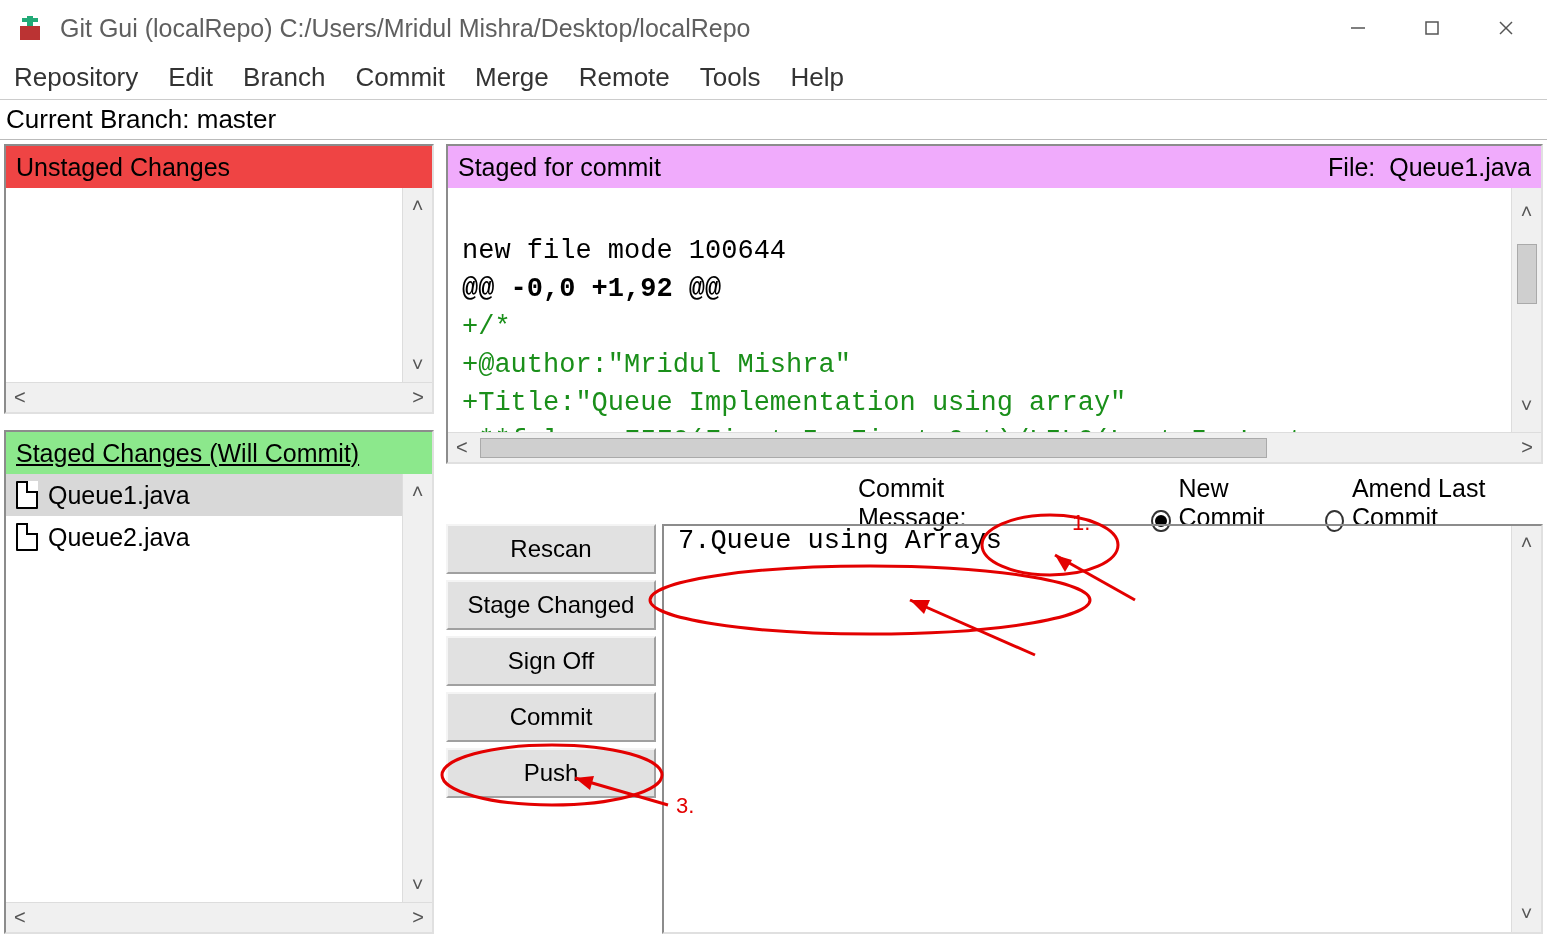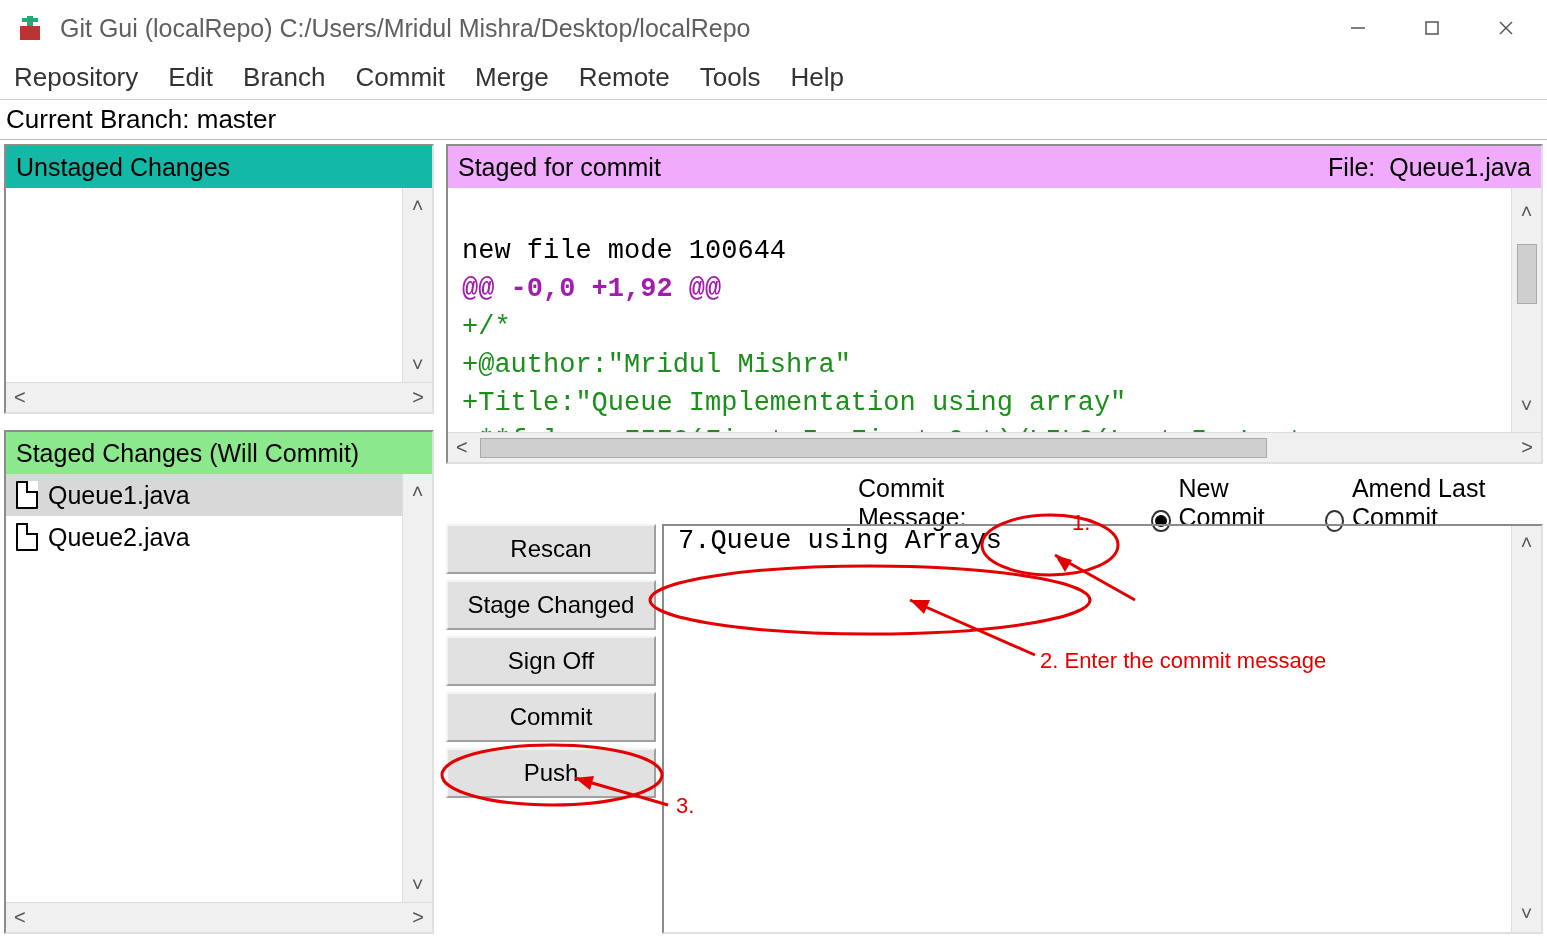--- a/index.html
+++ b/index.html
@@ -21,43 +21,43 @@
   
   .branchbar { height: 40px; display:flex; align-items:center; padding: 0 6px; font-size: 26px; color:#000; border-bottom: 1px solid #bbb; }
 
   
   .main { flex:1; display:flex; gap:0; padding: 4px 4px 6px 4px; }
   .leftcol { width: 430px; display:flex; flex-direction:column; gap:16px; }
   .rightcol { flex:1; display:flex; flex-direction:column; margin-left: 12px; }
 
   .pane { border: 2px inset #e0e0e0; display:flex; flex-direction:column; background:#fff; }
   .pane-header { height: 42px; display:flex; align-items:center; padding: 0 10px; font-size: 25px; }
-  .hdr-unstaged { background:#14b8a6; }
-  .hdr-staged   { background:#8ce88c; }
+  .hdr-unstaged { background:#ef4444; }
+  .hdr-staged   { background:#8ce88c;text-decoration:underline; }
   .hdr-diff     { background:#f0abfc; }
   .hdr-diff .file-label { margin-left:auto; }
 
   .pane-body { flex:1; position:relative; background:#fff; overflow:hidden; }
   .pane-body .list { font-size: 25px; line-height: 42px; }
   .pane-body .list .row { display:flex; align-items:center; padding-left:10px; gap:10px; }
   .pane-body .list .row.sel { background:#d8d8d8; }
   .file-icon { width:22px; height:28px; border:2px solid #000; border-radius:1px; position:relative; background:#fff; }
   .file-icon::after { content:""; position:absolute; top:-2px; right:-2px; width:10px; height:10px; background:#fff; border-left:2px solid #000; border-bottom:2px solid #000; }
 
   .v-scroll { position:absolute; right:0; top:0; bottom:0; width:30px; background:#f0f0f0; display:flex; flex-direction:column; align-items:center; justify-content:space-between; border-left:1px solid #ddd;}
   .v-scroll .arrow { font-size:20px; color:#555; padding:6px 0;}
   .h-scroll { height:30px; background:#f0f0f0; display:flex; align-items:center; justify-content:space-between; border-top:1px solid #ddd;}
   .h-scroll .arrow { font-size:20px; color:#555; padding:0 8px;}
   .h-scroll .thumb { flex:1; height:20px; margin:0 4px; background:#cfcfcf; border:1px solid #aaa;}
 
   
   .diff-pane { border:2px inset #e0e0e0; display:flex; flex-direction:column; height: 320px; }
   .diff-text { flex:1; padding: 6px 14px; font-family: "Consolas","Courier New",monospace; font-size:27px; line-height:38px; white-space:pre; overflow:hidden; position:relative;}
   .diff-text .meta { color:#000; }
-  .diff-text .hunk { color:#a21caf; font-weight:bold; }
+  .diff-text .hunk { color:#000000; font-weight:bold; }
   .diff-text .add  { color:#1a8f1a; }
   .v-scroll.diff-sb .thumb { width:20px; height:60px; background:#cfcfcf; border:1px solid #aaa; margin-top:6px;}
 
   
   .commit-area { flex:1; display:flex; margin-top:18px; }
   .btn-col { width:210px; display:flex; flex-direction:column; gap:6px; padding-top:42px;}
   .btn { height:50px; background:#e1e1e1; border:2px outset #f4f4f4; font-size:24px; display:flex; align-items:center; justify-content:center; }
 
   .msg-col { flex:1; display:flex; flex-direction:column; margin-left:6px; }
   .msg-header { height:42px; display:flex; align-items:center; gap:26px; font-size:25px; padding-left:6px;}
@@ -232,17 +232,16 @@
 
       <line x1="1035" y1="655" x2="910" y2="600" stroke="#e30000" stroke-width="3"></line>
       <polygon points="910,600 930,600 924,614" fill="#e30000"></polygon>
 
       <ellipse cx="552" cy="775" rx="110" ry="30" fill="none" stroke="#e30000" stroke-width="3"></ellipse>
 
       <line x1="668" y1="805" x2="575" y2="778" stroke="#e30000" stroke-width="3"></line>
       <polygon points="575,778 594,776 590,790" fill="#e30000"></polygon>
     </svg>
     <div class="ann-text" style="left:1072px;top:510px;">1.</div>
-    <div class="ann-text" style="left:1040px;top:648px;">2. Enter the commit message</div>
     <div class="ann-text" style="left:676px;top:793px;">3.</div>
   </div>
 
 </div>
 
 </body></html>

